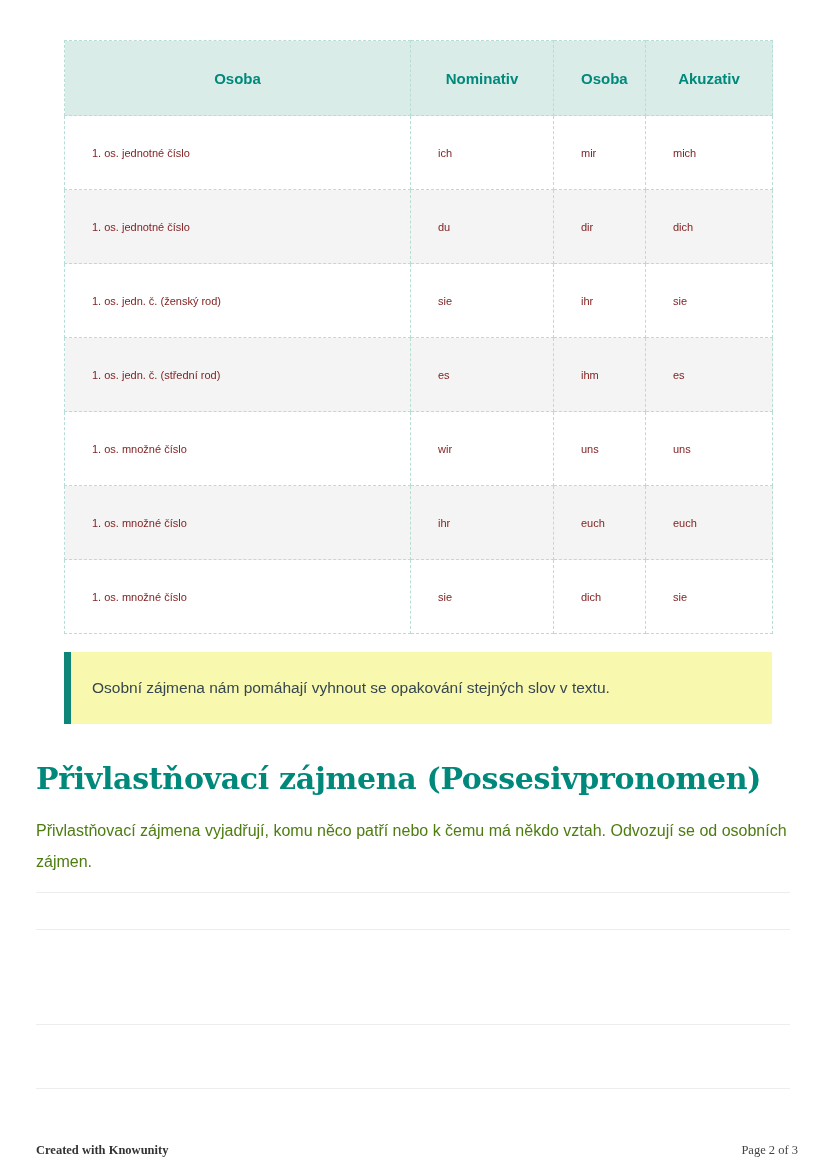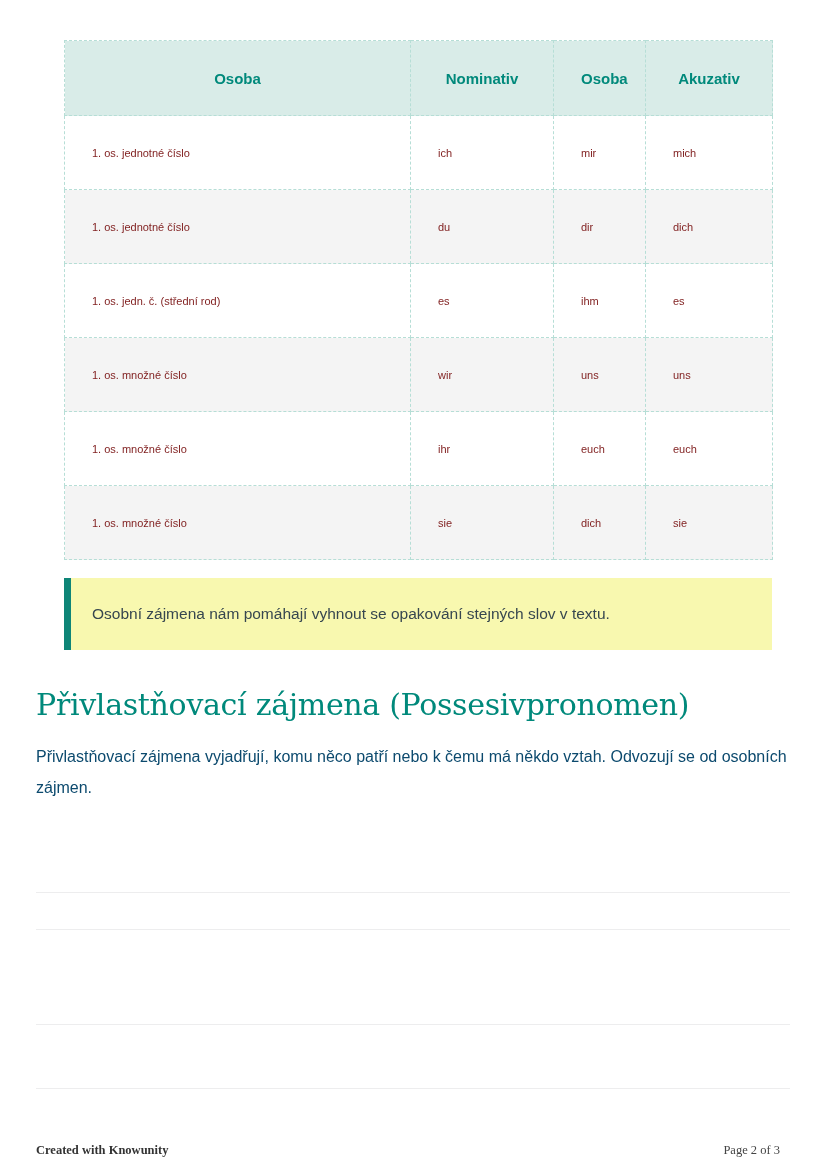--- a/index.html
+++ b/index.html
@@ -65,39 +65,39 @@
     align-items: center;
     padding: 12px 24px 12px 21px;
     font-size: 15.5px;
     color: #37474f;
     position: relative;
   }
   
   h1.section-title {
     margin: 38px 0 0 0;
     font-family: "DejaVu Serif", serif;
-    font-weight: normal;
+    font-weight: bold;
     font-size: 30px;
     line-height: 1.1;
     color: var(--accent, #00897b);
     letter-spacing: -0.3px;
     position: relative;
   }
   p.section-body {
     margin: 20px 0 0 0;
     font-size: 16px;
     line-height: 31px;
-    color: #0c4a6e;
+    color: #4d7c0f;
     max-width: 756px;
     position: relative;
   }
   
   .footer {
     position: absolute;
-    left: 36px; right: 48px; bottom: 13px;
+    left: 36px; right: 30px; bottom: 13px;
     display: flex;
     justify-content: space-between;
     align-items: baseline;
     font-family: "Liberation Serif", serif;
     margin-top: 40px;
   }
   .footer .branding { font-weight: bold; font-size: 12.5px; color: #333333; }
   .footer .pagenum  { font-size: 12.5px; color: #444444; text-align: right; }
 </style>
 </head>
@@ -132,20 +132,26 @@
         <td>mir</td>
         <td>mich</td>
       </tr>
       <tr>
         <td>1. os. jednotné číslo</td>
         <td>du</td>
         <td>dir</td>
         <td>dich</td>
       </tr>
       <tr>
+        <td>1. os. jedn. č. (ženský rod)</td>
+        <td>sie</td>
+        <td>ihr</td>
+        <td>sie</td>
+      </tr>
+      <tr>
         <td>1. os. jedn. č. (střední rod)</td>
         <td>es</td>
         <td>ihm</td>
         <td>es</td>
       </tr>
       <tr>
         <td>1. os. množné číslo</td>
         <td>wir</td>
         <td>uns</td>
         <td>uns</td>

